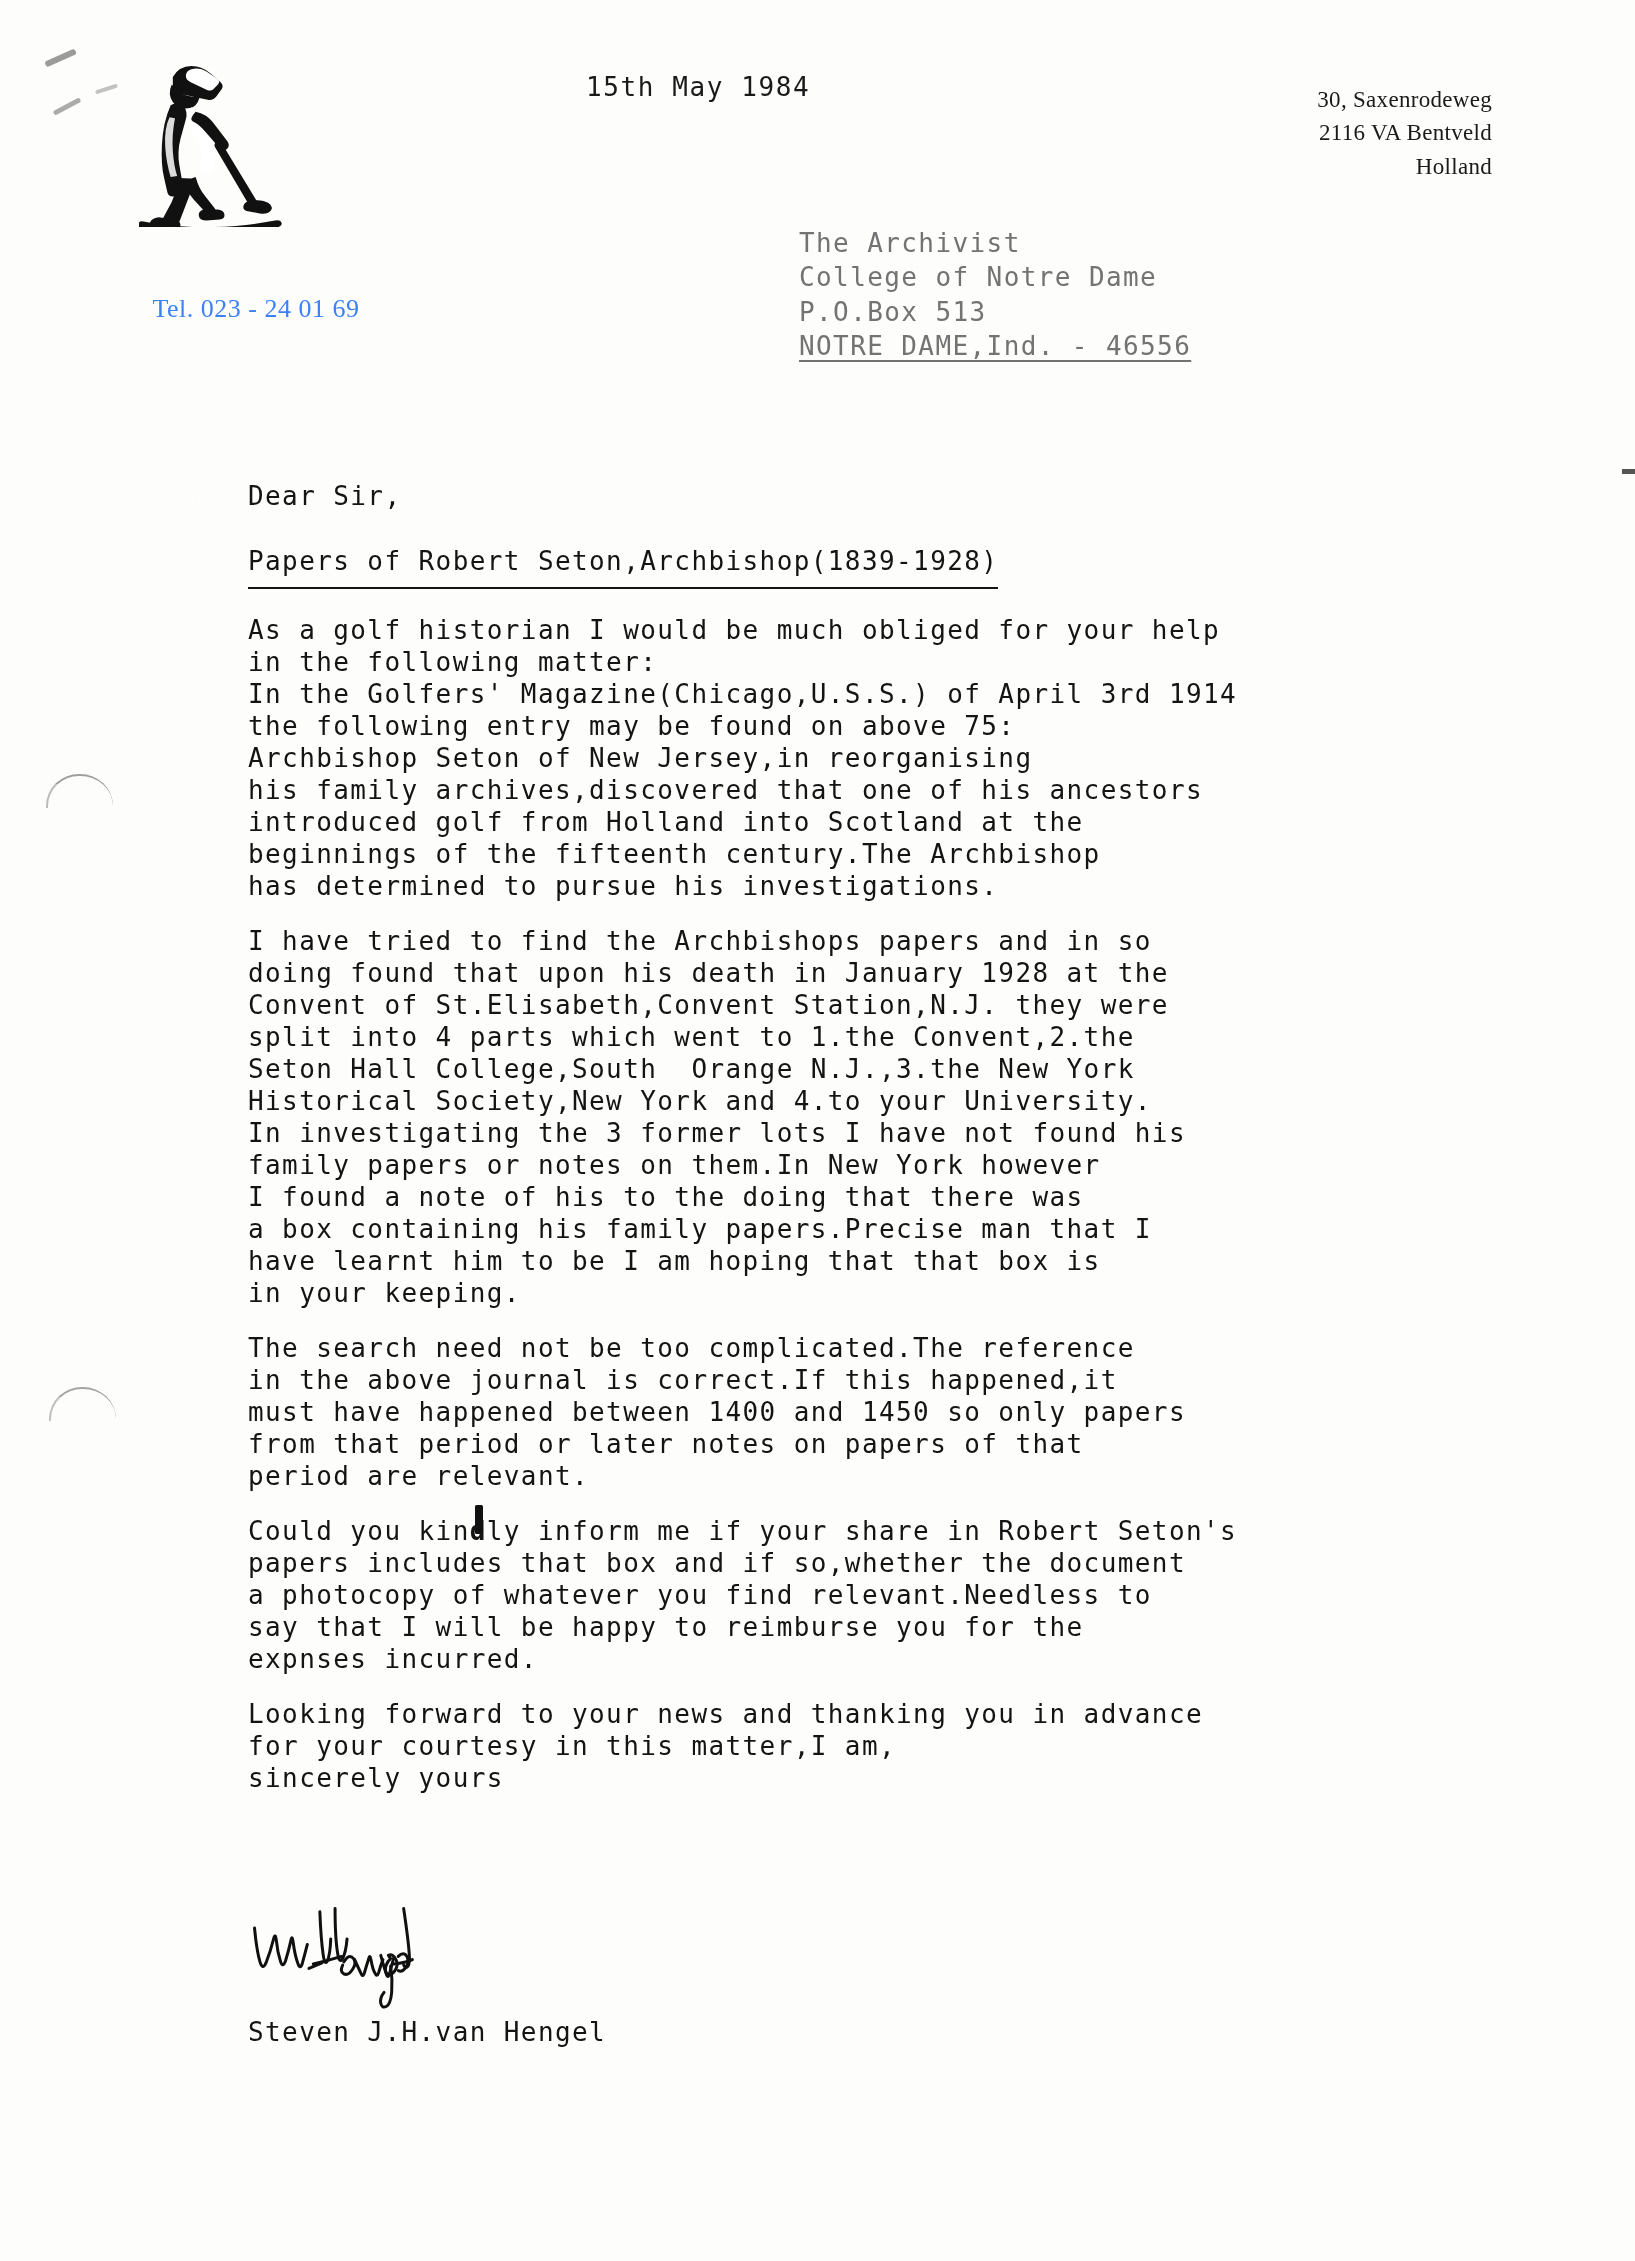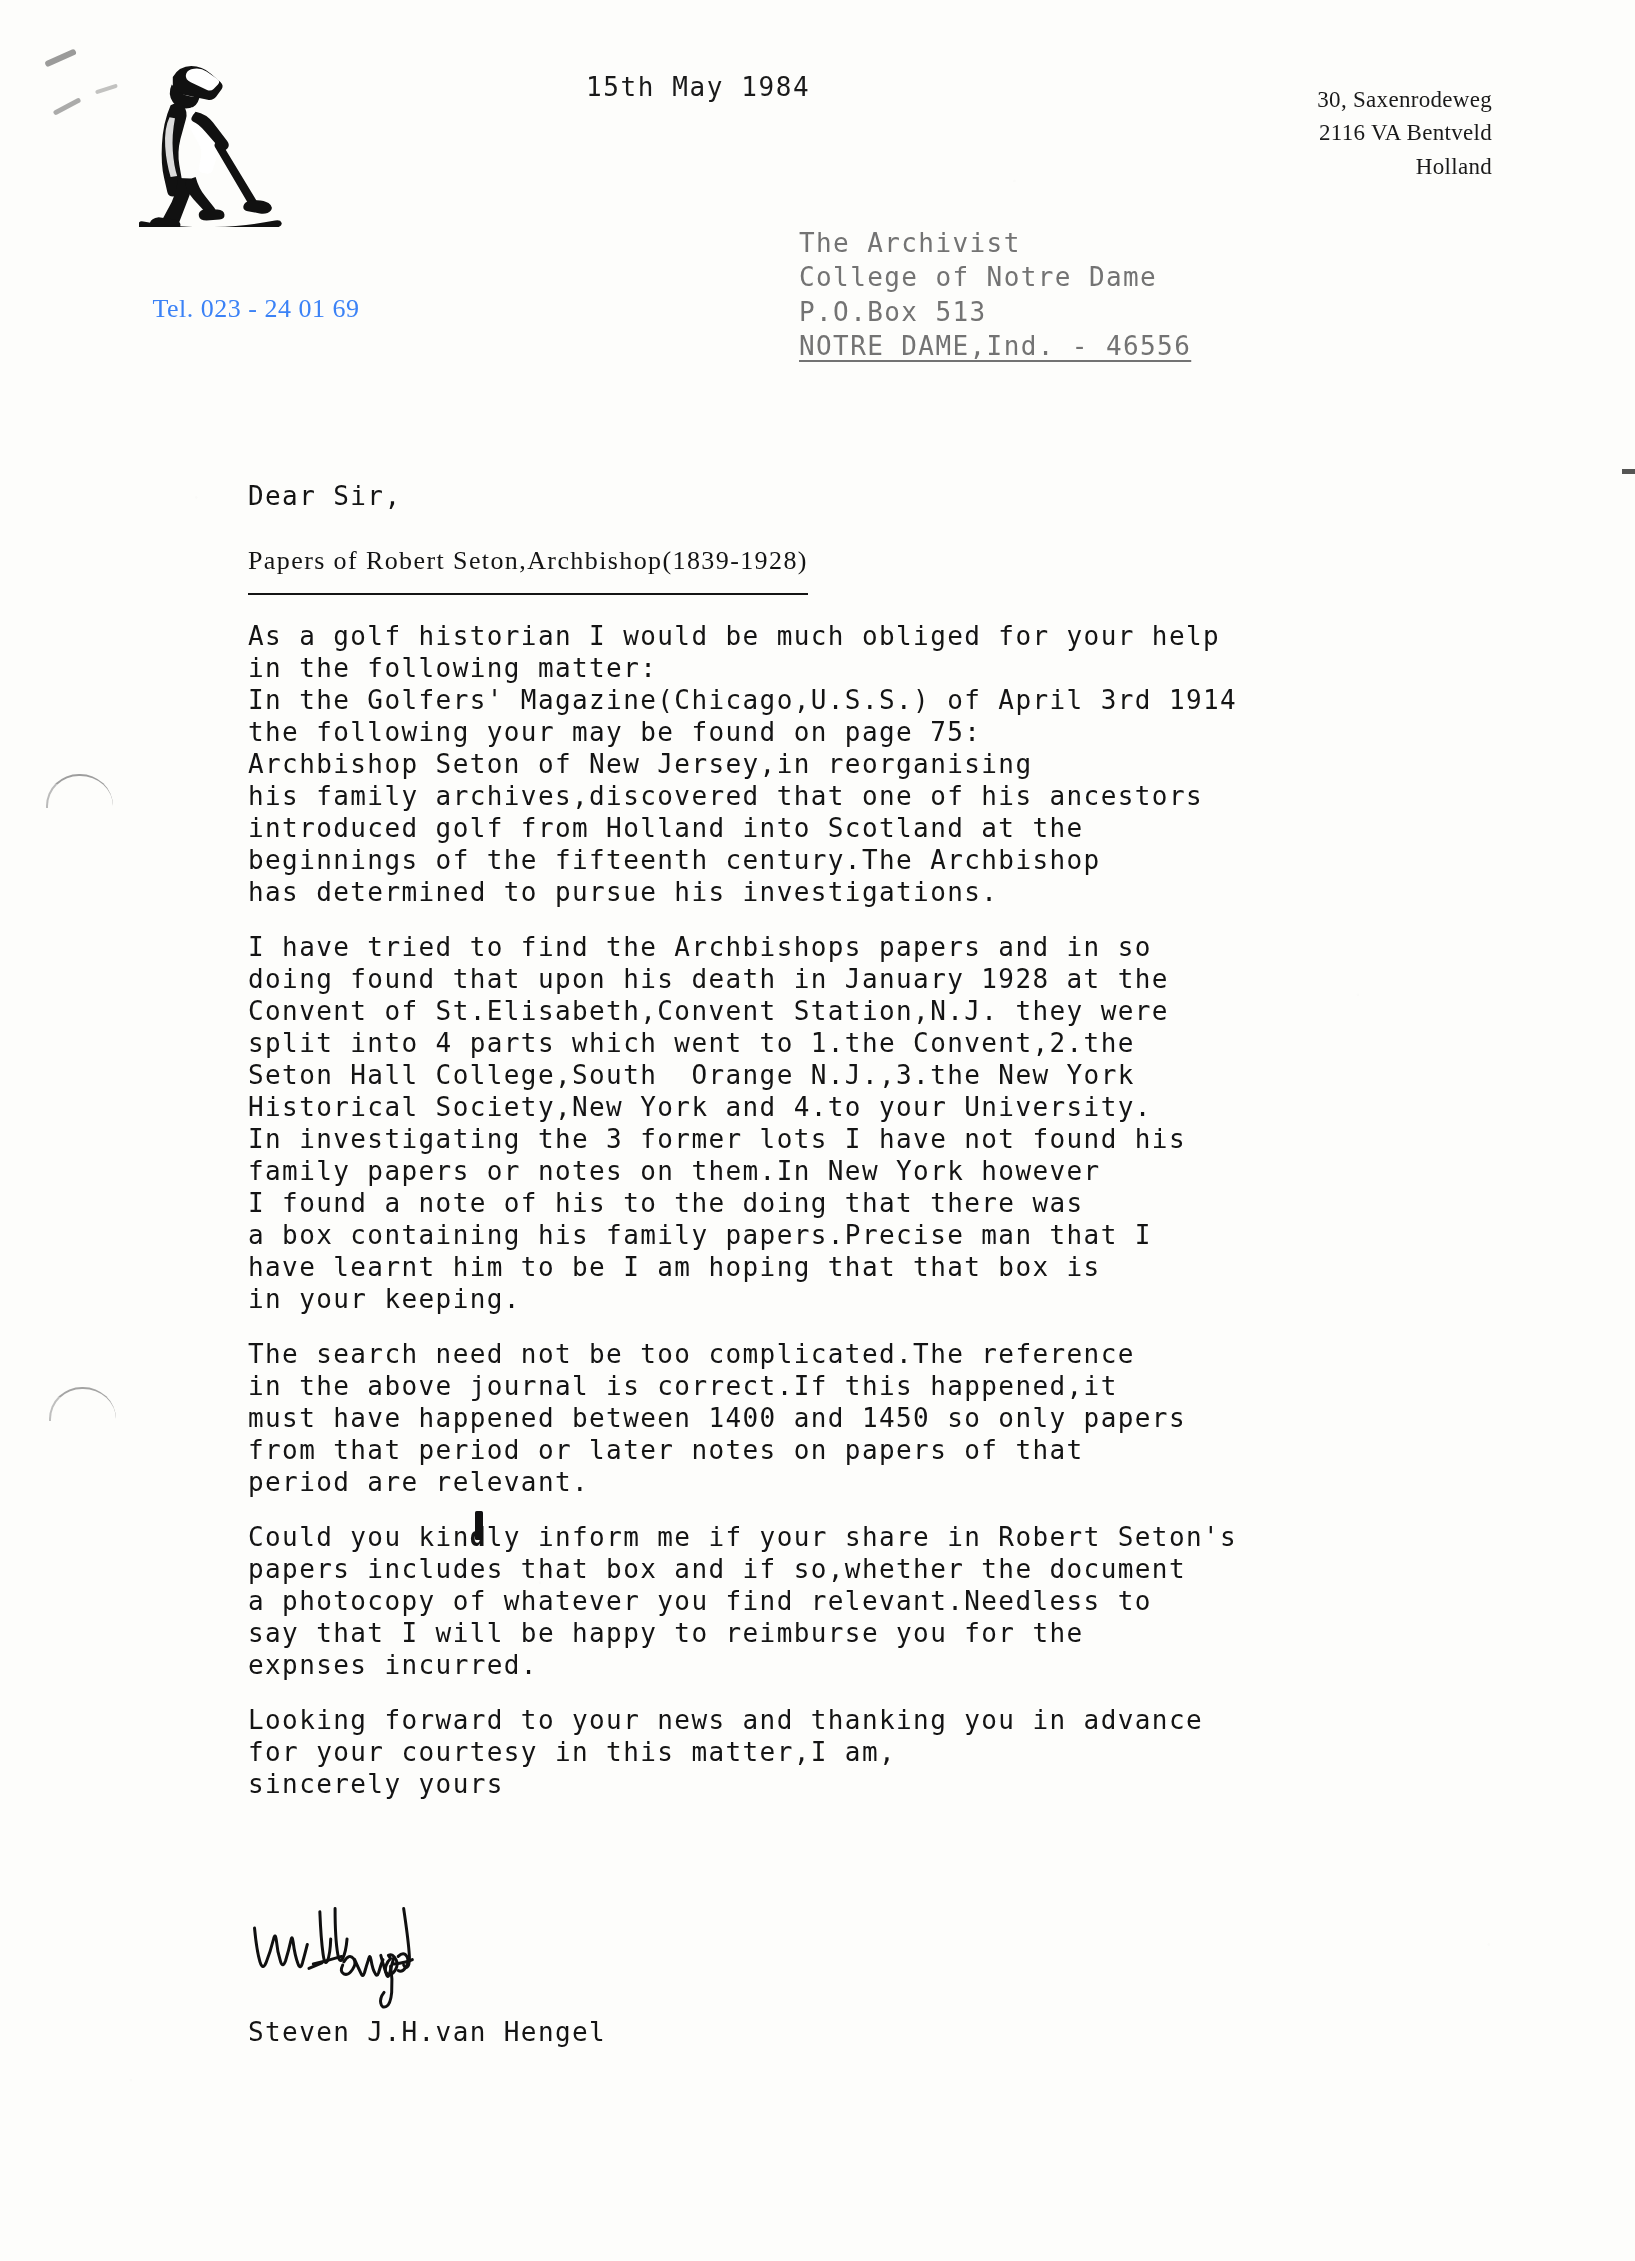--- a/index.html
+++ b/index.html
@@ -107,22 +107,21 @@
     line-height: 32px;
     letter-spacing: 1.4px;
     color: #141414;
   }
   .salutation { white-space: pre; }
   .subject {
     margin-top: 33px;
     white-space: pre;
     display: inline-block;
     border-bottom: 2.2px solid #141414;
-    padding-bottom: 16px;
-    font-family: Liberation Serif, serif;
+    padding-bottom: 10px;
   }
   .para {
     margin-top: 23px;
   }
   .para .ln { display: block; white-space: pre; }
   .para.first { margin-top: 25px; }
 
   .blot {
     display: inline-block;
     position: relative;
@@ -235,21 +234,21 @@
   <div class="body-block">
 
     <div class="salutation">Dear Sir,</div>
 
     <div class="subject">Papers of Robert Seton,Archbishop(1839-1928)</div>
 
     <div class="para first">
       <span class="ln">As a golf historian I would be much obliged for your help</span>
       <span class="ln">in the following matter:</span>
       <span class="ln">In the Golfers' Magazine(Chicago,U.S.S.) of April 3rd 1914</span>
-      <span class="ln">the following your may be found on page 75:</span>
+      <span class="ln">the following entry may be found on above 75:</span>
       <span class="ln">Archbishop Seton of New Jersey,in reorganising</span>
       <span class="ln">his family archives,discovered that one of his ancestors</span>
       <span class="ln">introduced golf from Holland into Scotland at the</span>
       <span class="ln">beginnings of the fifteenth century.The Archbishop</span>
       <span class="ln">has determined to pursue his investigations.</span>
     </div>
 
     <div class="para">
       <span class="ln">I have tried to find the Archbishops papers and in so</span>
       <span class="ln">doing found that upon his death in January 1928 at the</span>

